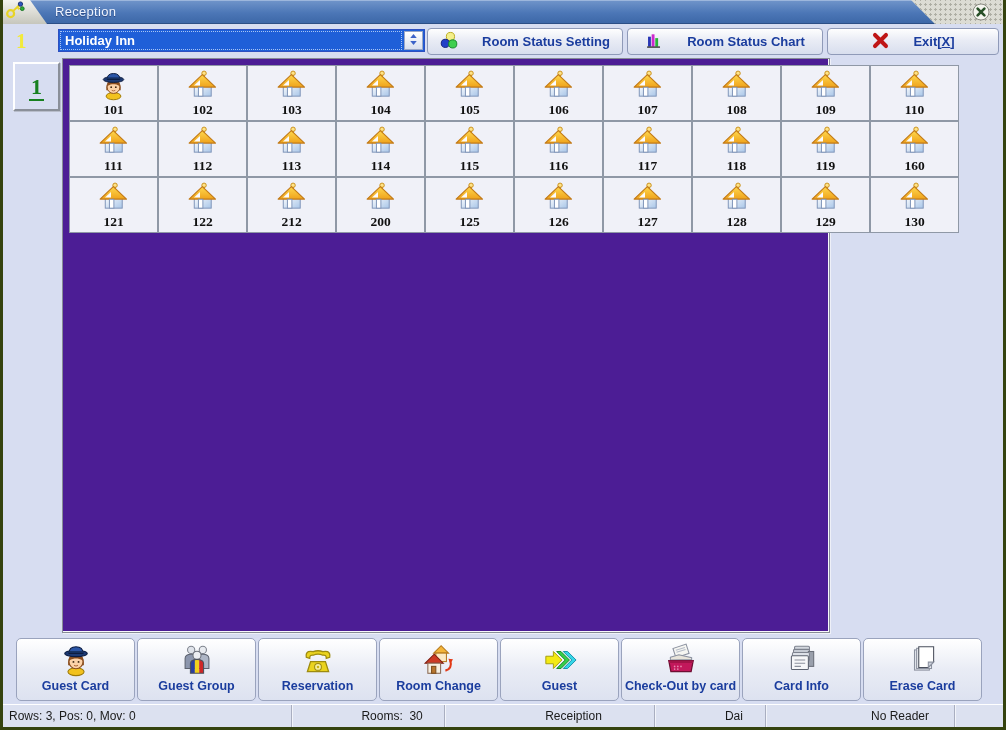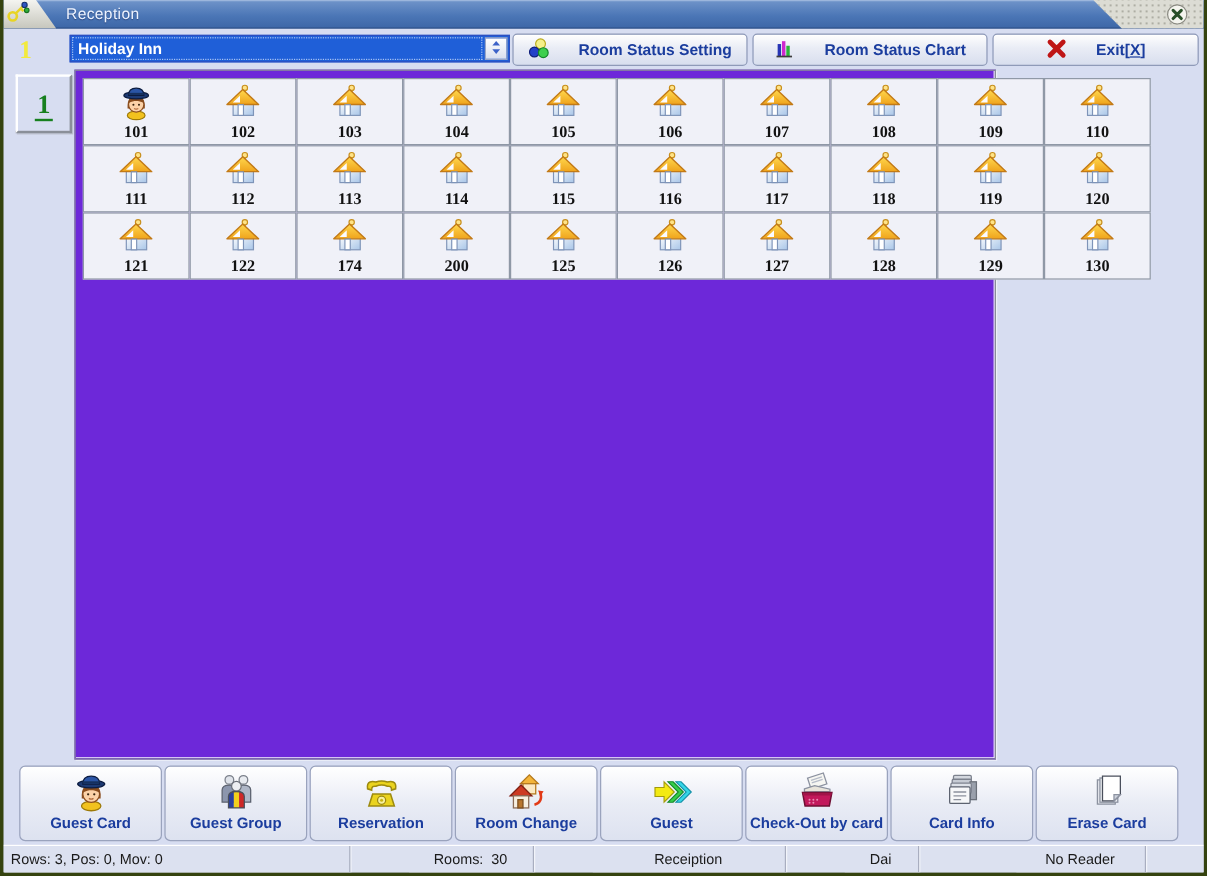--- a/index.html
+++ b/index.html
@@ -90,21 +90,21 @@
     background:#d7ddf1; padding:0;
     border:2px solid; border-color:#ffffff #8a8f99 #8a8f99 #ffffff;
     box-shadow:1px 1px 0 #b8bdcb;
     font-family:"Liberation Serif","DejaVu Serif",serif;
     font-weight:bold; font-size:22px; color:#17801f; cursor:default;
   }
   .floor-tab .tab-digit{ border-bottom:2px solid #17801f; padding:0 2px; }
 
   .main-panel{
     position:absolute; left:59px; top:34px; width:768px; height:575px;
-    background:#6d28d9;
+    background:#4c1d95;
     border:1px solid #878c96;
     box-shadow:inset -1px -1px 0 #f8f9fc, 1px 1px 0 #eef0f8;
   }
   .room-grid{
     position:absolute; left:6px; top:6px;
     display:grid; grid-template-columns:repeat(10, 89px); grid-auto-rows:56px;
   }
   .room-cell{
     background:#f0f1f8; border:1px solid #8f98a6;
     display:flex; flex-direction:column; align-items:center; justify-content:flex-end;
@@ -491,21 +491,21 @@
             <span class="cell-icon">
               <svg viewBox="0 0 32 32">
                 <circle cx="17.6" cy="3.4" r="2.3" fill="#ffe387" stroke="#c8901e"></circle>
                 <rect x="16.7" y="5" width="1.8" height="3.2" fill="#cf9724"></rect>
                 <rect x="7.5" y="14" width="17.5" height="13" fill="url(#houseBody)" stroke="#7e94b8"></rect>
                 <polygon points="2.2,17.6 15.8,4.8 29.4,17.6" fill="url(#houseRoof)" stroke="#c27a17" stroke-width="1.2" stroke-linejoin="round"></polygon>
                 <polygon points="7.2,16 13.4,10.2 13.4,16" fill="#fbfbff"></polygon>
                 <rect x="11.8" y="17.8" width="4.6" height="9.2" fill="#fff" stroke="#7e94b8"></rect>
               </svg>
             </span>
-            <span class="cell-num">120</span>
+            <span class="cell-num">160</span>
           </div>
           <div class="room-cell">
             <span class="cell-icon">
               <svg viewBox="0 0 32 32">
                 <circle cx="17.6" cy="3.4" r="2.3" fill="#ffe387" stroke="#c8901e"></circle>
                 <rect x="16.7" y="5" width="1.8" height="3.2" fill="#cf9724"></rect>
                 <rect x="7.5" y="14" width="17.5" height="13" fill="url(#houseBody)" stroke="#7e94b8"></rect>
                 <polygon points="2.2,17.6 15.8,4.8 29.4,17.6" fill="url(#houseRoof)" stroke="#c27a17" stroke-width="1.2" stroke-linejoin="round"></polygon>
                 <polygon points="7.2,16 13.4,10.2 13.4,16" fill="#fbfbff"></polygon>
                 <rect x="11.8" y="17.8" width="4.6" height="9.2" fill="#fff" stroke="#7e94b8"></rect>
@@ -530,21 +530,21 @@
             <span class="cell-icon">
               <svg viewBox="0 0 32 32">
                 <circle cx="17.6" cy="3.4" r="2.3" fill="#ffe387" stroke="#c8901e"></circle>
                 <rect x="16.7" y="5" width="1.8" height="3.2" fill="#cf9724"></rect>
                 <rect x="7.5" y="14" width="17.5" height="13" fill="url(#houseBody)" stroke="#7e94b8"></rect>
                 <polygon points="2.2,17.6 15.8,4.8 29.4,17.6" fill="url(#houseRoof)" stroke="#c27a17" stroke-width="1.2" stroke-linejoin="round"></polygon>
                 <polygon points="7.2,16 13.4,10.2 13.4,16" fill="#fbfbff"></polygon>
                 <rect x="11.8" y="17.8" width="4.6" height="9.2" fill="#fff" stroke="#7e94b8"></rect>
               </svg>
             </span>
-            <span class="cell-num">174</span>
+            <span class="cell-num">212</span>
           </div>
           <div class="room-cell">
             <span class="cell-icon">
               <svg viewBox="0 0 32 32">
                 <circle cx="17.6" cy="3.4" r="2.3" fill="#ffe387" stroke="#c8901e"></circle>
                 <rect x="16.7" y="5" width="1.8" height="3.2" fill="#cf9724"></rect>
                 <rect x="7.5" y="14" width="17.5" height="13" fill="url(#houseBody)" stroke="#7e94b8"></rect>
                 <polygon points="2.2,17.6 15.8,4.8 29.4,17.6" fill="url(#houseRoof)" stroke="#c27a17" stroke-width="1.2" stroke-linejoin="round"></polygon>
                 <polygon points="7.2,16 13.4,10.2 13.4,16" fill="#fbfbff"></polygon>
                 <rect x="11.8" y="17.8" width="4.6" height="9.2" fill="#fff" stroke="#7e94b8"></rect>

